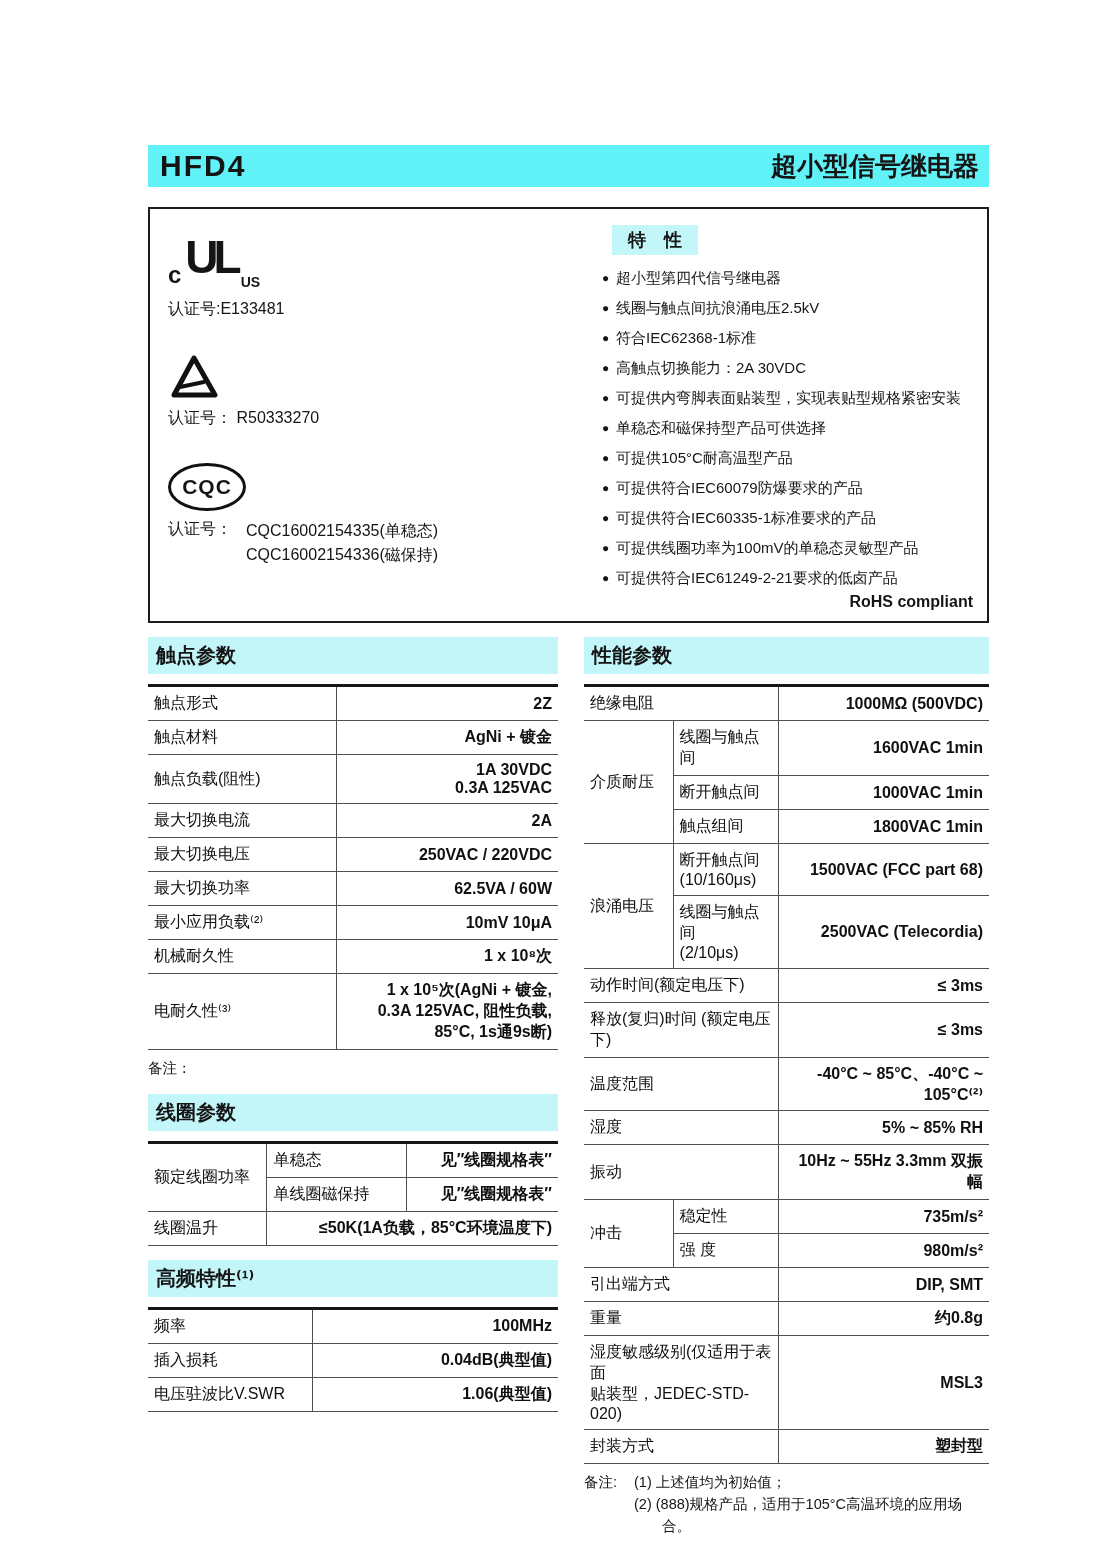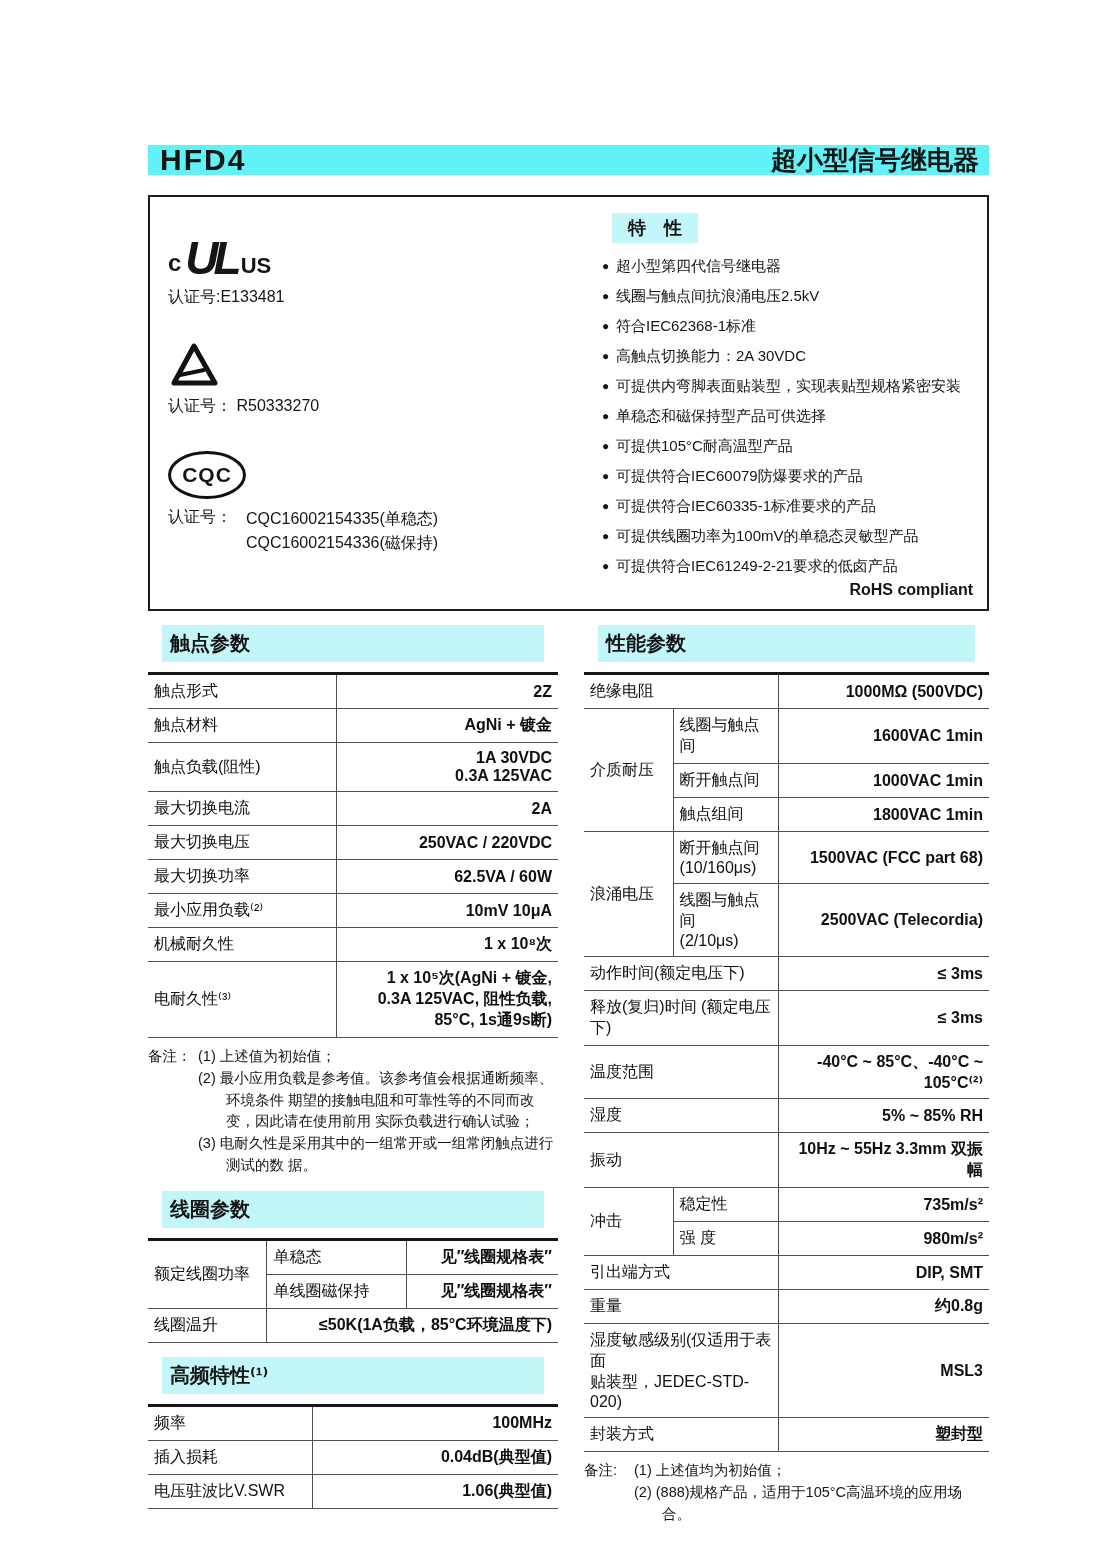--- a/index.html
+++ b/index.html
@@ -9,42 +9,42 @@
     min-height:1559px;
     background:#ffffff;
     font-family:"Liberation Sans","DejaVu Sans",sans-serif;
     color:#151515;
     box-sizing:border-box;
     padding:145px 113px 30px 148px;
   }
   
   .titlebar{
     background:#61f2f8;
-    height:30px;
+    height:42px;
     display:flex;
     align-items:center;
     justify-content:space-between;
     padding:0 10px 0 12px;
   }
   .titlebar .model{font-size:30px;font-weight:700;letter-spacing:2px;}
   .titlebar .cat{font-size:26px;font-weight:700;}
   
   .cert-box{
     border:2px solid #1c1c1c;
     margin-top:20px;
     display:flex;
     min-height:326px;
     box-sizing:border-box;
   }
   .cert-col{flex:0 0 54%;padding:30px 6px 16px 18px;box-sizing:border-box;}
   .feat-col{flex:1 1 auto;padding:10px 14px 10px 0;box-sizing:border-box;}
   .ul-mark{display:flex;align-items:flex-end;height:52px;}
   .ul-c{font-size:24px;font-weight:800;line-height:1;margin-bottom:4px;}
-  .ul-ul{font-size:46px;font-weight:800;font-style:italic;letter-spacing:-5px;line-height:.9;margin:0 4px;}
-  .ul-us{font-size:22px;font-weight:800;line-height:1;margin-bottom:2px;}
+  .ul-ul{font-size:46px;font-weight:800;letter-spacing:-5px;line-height:.9;margin:13px 4px;}
+  .ul-us{font-size:14px;font-weight:800;line-height:1;margin-bottom:2px;}
   .cert-no{font-size:16px;margin-top:8px;}
   .cert-group{margin-top:34px;}
   .tuv-svg{display:block;}
   .cqc-mark{
     display:inline-flex;align-items:center;justify-content:center;
     border:3px solid #111;border-radius:50%;
     width:72px;height:42px;font-size:21px;font-weight:800;letter-spacing:1px;
   }
   .cqc-lines{display:flex;font-size:16px;margin-top:8px;}
   .cqc-lines .lab{flex:0 0 78px;}
@@ -57,21 +57,21 @@
   .feat-list{list-style:none;margin:4px 0 0;padding:0;}
   .feat-list li{font-size:15px;line-height:30px;display:flex;}
   .feat-list .bullet{flex:0 0 14px;font-size:12px;line-height:30px;}
   .rohs{font-size:16px;font-weight:700;text-align:right;}
   
   .cols{display:flex;align-items:flex-start;gap:26px;margin-top:14px;}
   .col-left{flex:0 0 410px;}
   .col-right{flex:1 1 auto;min-width:0;}
   .sec-head{
     background:#c3f6f9;font-size:20px;font-weight:700;
-    padding:5px 8px;margin:14px 14px 10px;
+    padding:5px 8px;margin:14px 0 10px;
   }
   .sec-head.first{margin-top:0;}
   
   table.spec{
     width:100%;border-collapse:collapse;
     border-top:3px solid #161616;border-left:hidden;border-right:hidden;
     border-bottom:none;
   }
   table.spec td{
     border:1px solid #4f4f4f;
@@ -228,25 +228,20 @@
             </tr>
         <tr>
               <td class="lbl">电耐久性⁽³⁾</td>
               <td class="val">1 x 10⁵次(AgNi + 镀金,
 0.3A 125VAC, 阻性负载, 85°C, 1s通9s断)</td>
             </tr>
       </tbody>
         </table>
       <div class="notes">
         <span class="nlab">备注：</span>
-        <div class="nitems">
-          <div class="note">(1) 上述值为初始值；</div>
-          <div class="note">(2) 最小应用负载是参考值。该参考值会根据通断频率、环境条件 期望的接触电阻和可靠性等的不同而改变，因此请在使用前用 实际负载进行确认试验；</div>
-          <div class="note">(3) 电耐久性是采用其中的一组常开或一组常闭触点进行测试的数 据。</div>
-        </div>
       </div>
 
       <div class="sec-head">线圈参数</div>
       <table class="spec coil">
         <tbody>
             <tr>
           <td class="lbl" rowspan="2">额定线圈功率</td>
           <td class="sub">单稳态</td>
           <td class="val">见″线圈规格表″</td>
         </tr>

